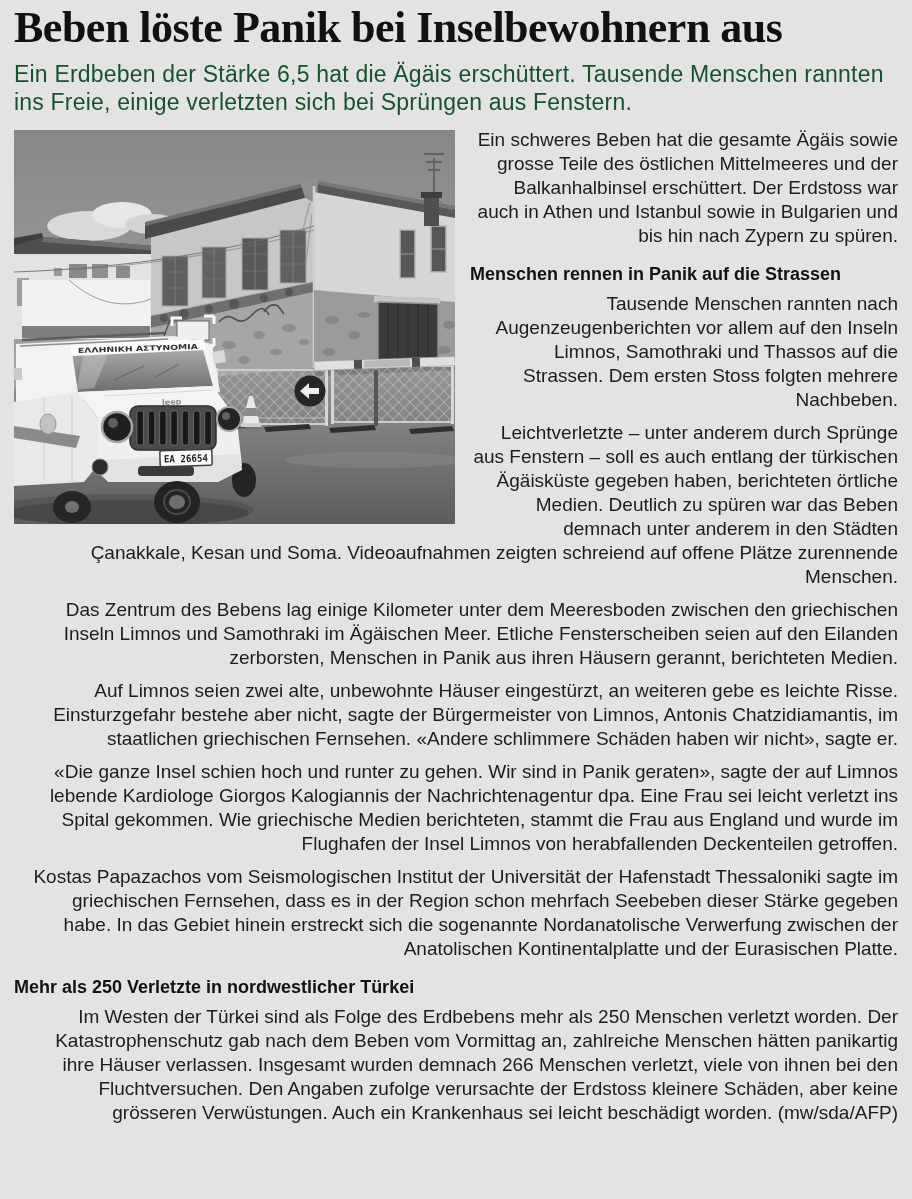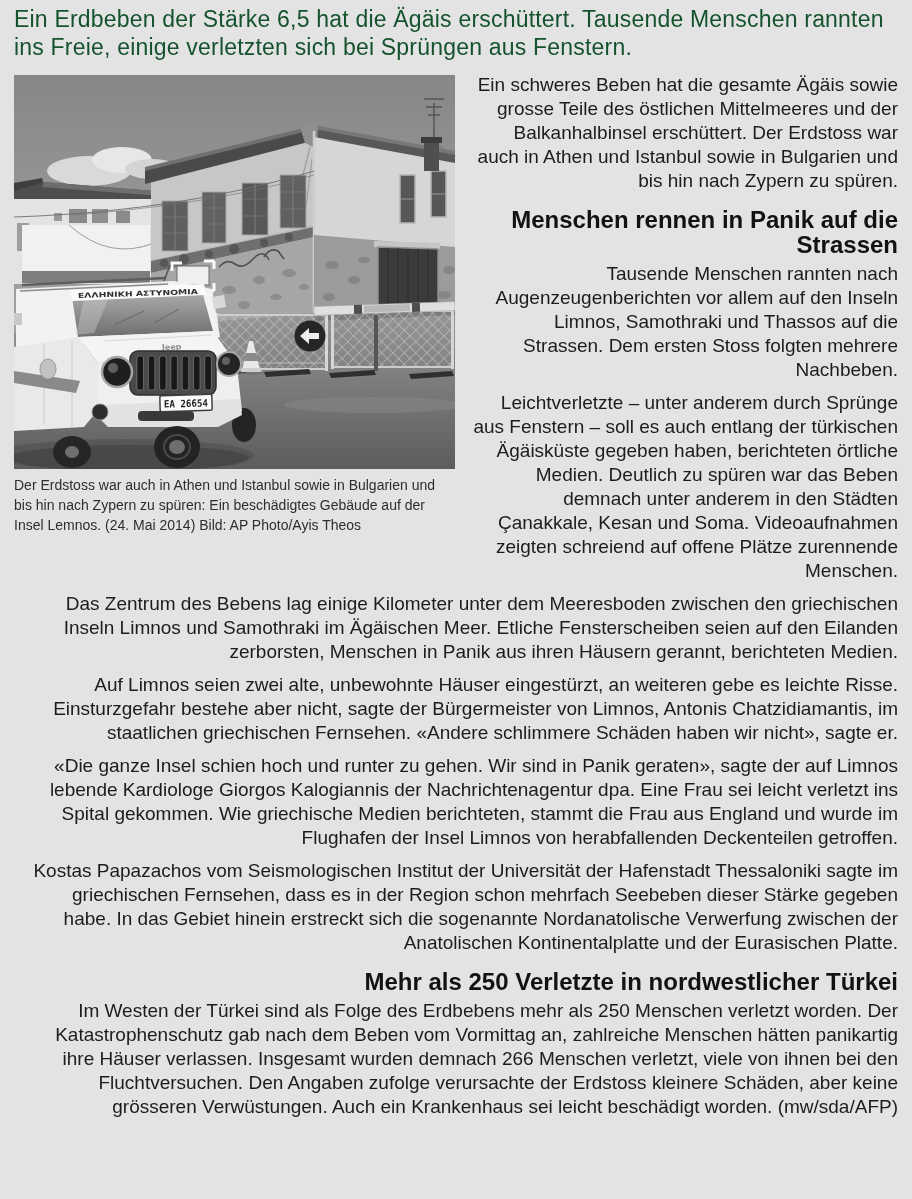--- a/index.html
+++ b/index.html
@@ -29,26 +29,25 @@
     color:#14532d;
     margin:0 0 12px 0;
     letter-spacing:0.2px;
   }
   .article-body{
     font-size:19px;
     line-height:24px;
   }
   .article-body p{margin:0 0 9px 7px;text-align:right;}
   .article-body h2{
-    font-size:24px;
+    font-size:18px;
     line-height:25px;
     margin:14px 0 5px 0;
     color:#121212;
     font-weight:700;
-    text-align:right;
   }
   figure.article-figure{
     float:left;
     width:441px;
     margin:2px 15px 8px 0;
     padding:0;
   }
   .photo{width:441px;height:394px;overflow:hidden;}
   .photo svg{display:block;}
   figcaption{
@@ -56,20 +55,21 @@
     line-height:20px;
     color:#2d2d2d;
     padding-top:6px;
   }
 </style>
 </head>
 <body>
 
 <div class="page">
 
+  <h1 class="headline">Beben löste Panik bei Inselbewohnern aus</h1>
 
   <p class="lead">Ein Erdbeben der Stärke 6,5 hat die Ägäis erschüttert. Tausende Menschen rannten ins Freie, einige verletzten sich bei Sprüngen aus Fenstern.</p>
 
   <div class="article-body">
 
     <figure class="article-figure">
       <div class="photo">
         <svg width="441" height="394" viewBox="0 0 441 394" xmlns="http://www.w3.org/2000/svg">
           <defs>
             <linearGradient id="skyG" x1="0" y1="0" x2="0" y2="1">
@@ -310,21 +310,20 @@
             <polygon points="198,222 210,220 212,232 200,234" fill="#d9d9d9"></polygon>
 
             <g>
               <ellipse cx="163" cy="372" rx="23" ry="21" fill="#232323"></ellipse>
               <ellipse cx="163" cy="372" rx="13" ry="12" fill="none" stroke="#4a4a4a" stroke-width="2"></ellipse>
               <ellipse cx="163" cy="372" rx="8" ry="7" fill="#6e6e6e"></ellipse>
             </g>
           </g>
         </svg>
       </div>
-      <figcaption>Der Erdstoss war auch in Athen und Istanbul sowie in Bulgarien und bis hin nach Zypern zu spüren: Ein beschädigtes Gebäude auf der Insel Lemnos. (24. Mai 2014) Bild: AP Photo/Ayis Theos</figcaption>
     </figure>
 
     <p>Ein schweres Beben hat die gesamte Ägäis sowie grosse Teile des östlichen Mittelmeeres und der Balkanhalbinsel erschüttert. Der Erdstoss war auch in Athen und Istanbul sowie in Bulgarien und bis hin nach Zypern zu spüren.</p>
     <h2>Menschen rennen in Panik auf die Strassen</h2>
     <p>Tausende Menschen rannten nach Augenzeugenberichten vor allem auf den Inseln Limnos, Samothraki und Thassos auf die Strassen. Dem ersten Stoss folgten mehrere Nachbeben.</p>
     <p>Leichtverletzte – unter anderem durch Sprünge aus Fenstern – soll es auch entlang der türkischen Ägäisküste gegeben haben, berichteten örtliche Medien. Deutlich zu spüren war das Beben demnach unter anderem in den Städten Çanakkale, Kesan und Soma. Videoaufnahmen zeigten schreiend auf offene Plätze zurennende Menschen.</p>
     <p>Das Zentrum des Bebens lag einige Kilometer unter dem Meeresboden zwischen den griechischen Inseln Limnos und Samothraki im Ägäischen Meer. Etliche Fensterscheiben seien auf den Eilanden zerborsten, Menschen in Panik aus ihren Häusern gerannt, berichteten Medien.</p>
     <p>Auf Limnos seien zwei alte, unbewohnte Häuser eingestürzt, an weiteren gebe es leichte Risse. Einsturzgefahr bestehe aber nicht, sagte der Bürgermeister von Limnos, Antonis Chatzidiamantis, im staatlichen griechischen Fernsehen. «Andere schlimmere Schäden haben wir nicht», sagte er.</p>
     <p>«Die ganze Insel schien hoch und runter zu gehen. Wir sind in Panik geraten», sagte der auf Limnos lebende Kardiologe Giorgos Kalogiannis der Nachrichtenagentur dpa. Eine Frau sei leicht verletzt ins Spital gekommen. Wie griechische Medien berichteten, stammt die Frau aus England und wurde im Flughafen der Insel Limnos von herabfallenden Deckenteilen getroffen.</p>
     <p>Kostas Papazachos vom Seismologischen Institut der Universität der Hafenstadt Thessaloniki sagte im griechischen Fernsehen, dass es in der Region schon mehrfach Seebeben dieser Stärke gegeben habe. In das Gebiet hinein erstreckt sich die sogenannte Nordanatolische Verwerfung zwischen der Anatolischen Kontinentalplatte und der Eurasischen Platte.</p>

